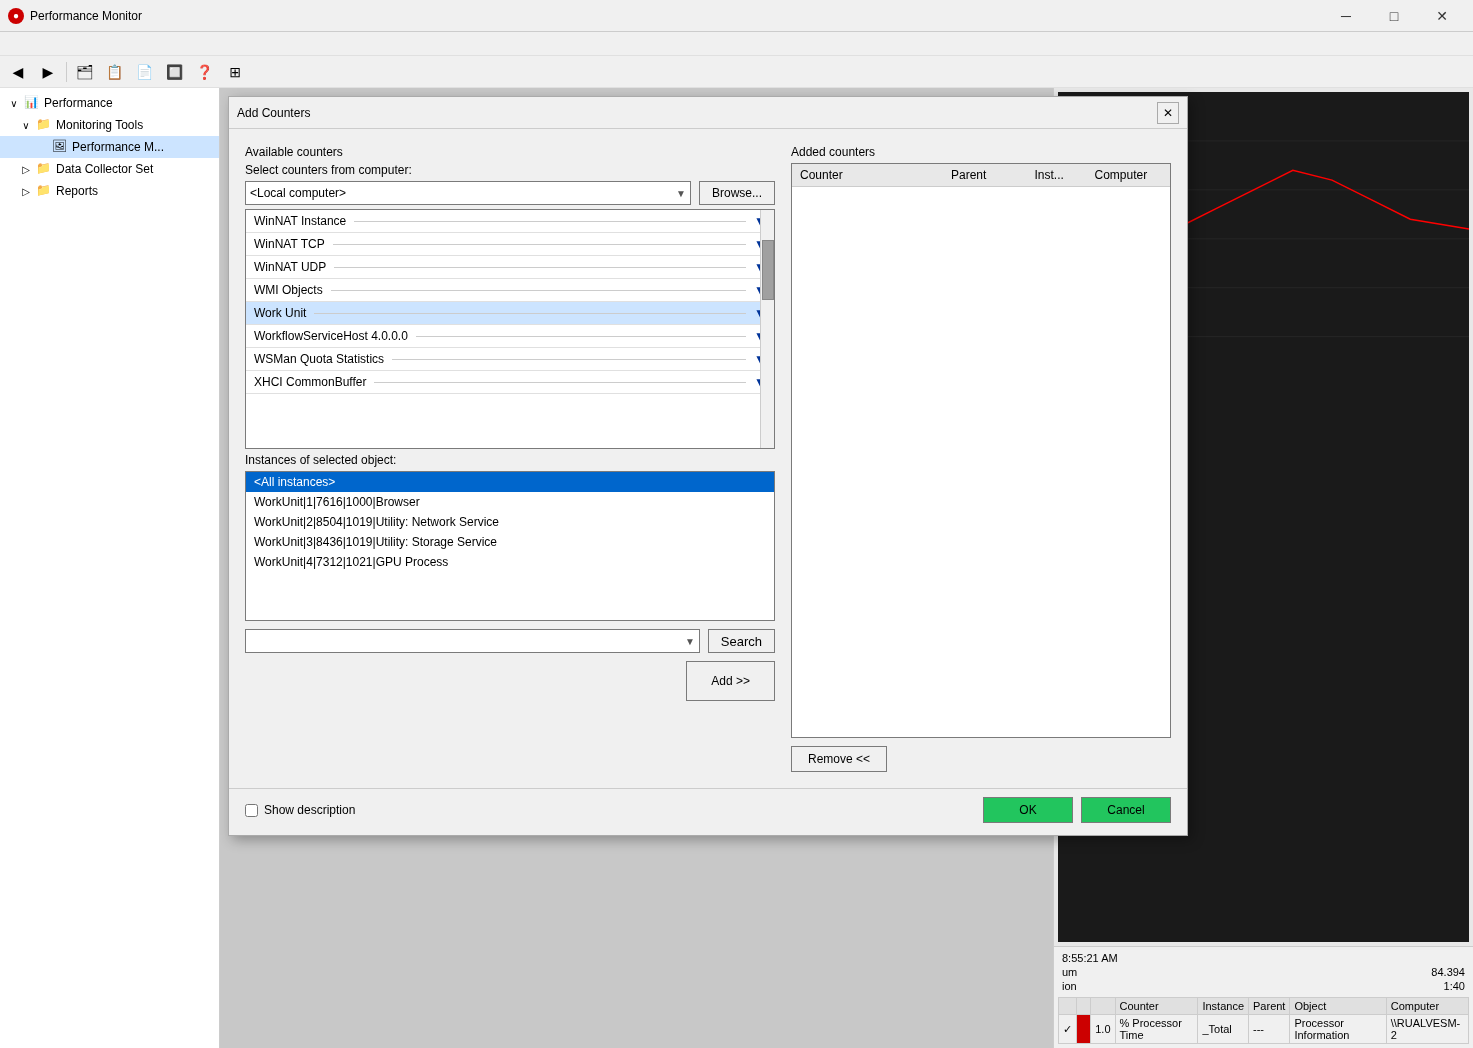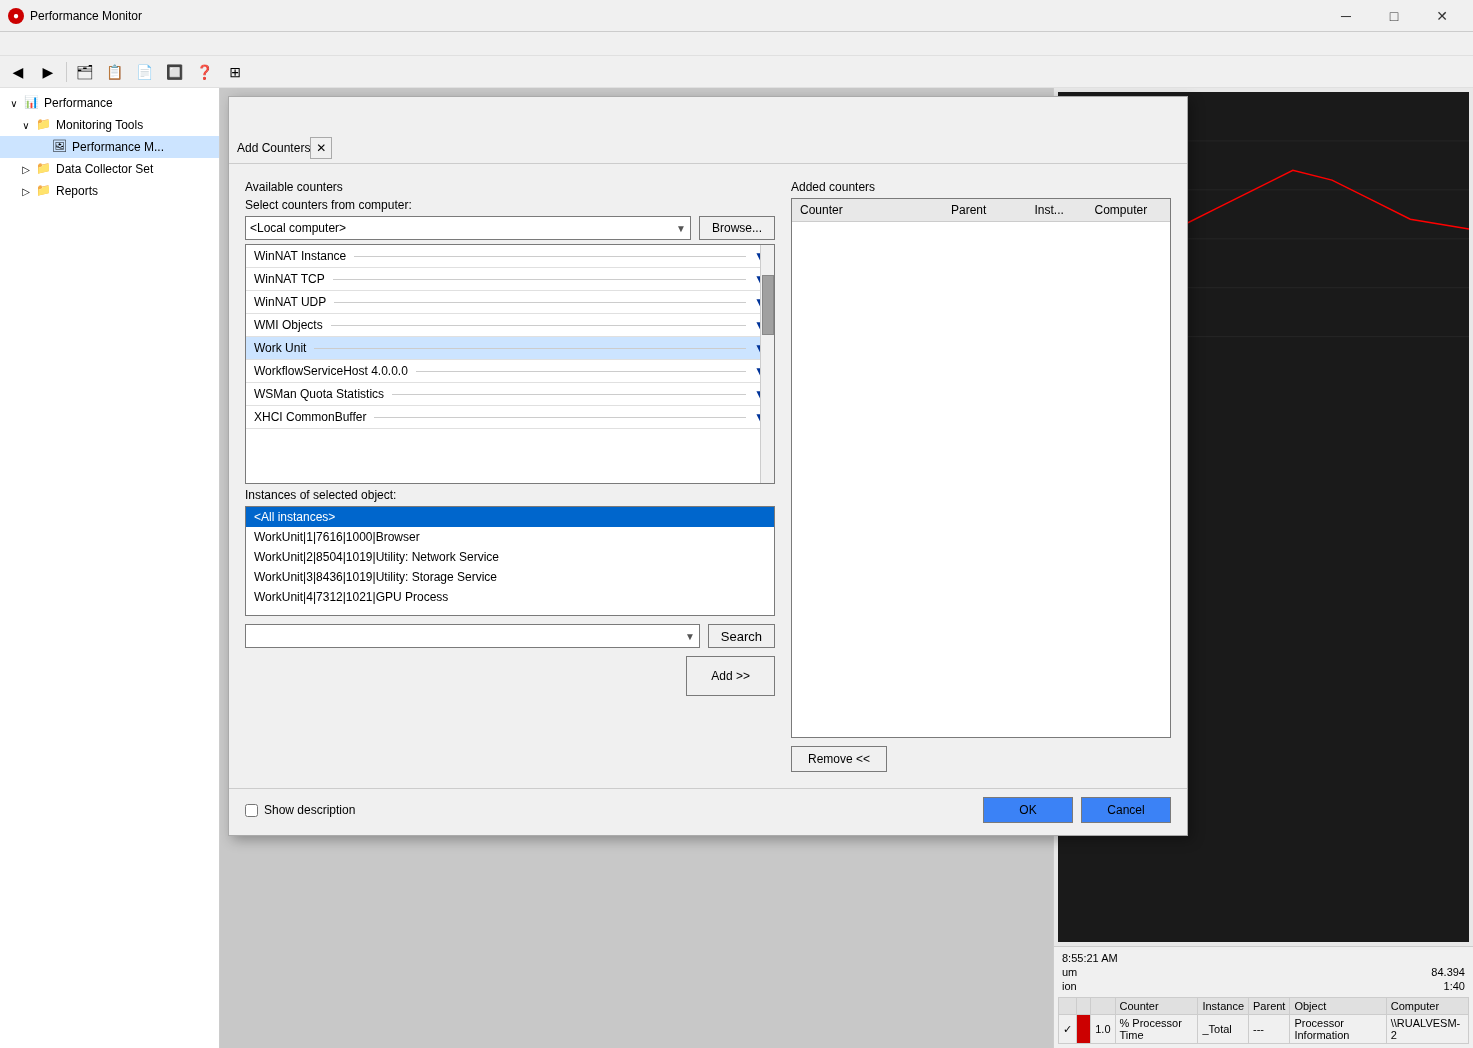--- a/index.html
+++ b/index.html
@@ -167,22 +167,22 @@
       display: flex;
       flex-direction: column;
       position: relative;
     }
     .dialog-title-bar {
       height: 32px;
       background: #f0f0f0;
       border-bottom: 1px solid #ccc;
       display: flex;
       align-items: center;
+      justify-content: space-between;
       padding: 0 8px;
-      margin-top: 35px;
     }
     .dialog-title {
       font-size: 12px;
       font-weight: normal;
       color: #000;
     }
     .dialog-close-btn {
       width: 22px; height: 22px;
       background: #f0f0f0;
       border: 1px solid #aaa;
@@ -297,21 +297,21 @@
     }
 
     
     .instances-section {
       display: flex;
       flex-direction: column;
     }
     .instances-list {
       border: 1px solid #7a7a7a;
       background: white;
-      height: 110px;
+      height: 150px;
       overflow-y: auto;
     }
     .instances-item {
       padding: 3px 8px;
       cursor: pointer;
       font-size: 12px;
     }
     .instances-item.selected {
       background: #0066cc;
       color: white;
@@ -413,21 +413,21 @@
       align-items: center;
       gap: 6px;
     }
     .dialog-ok-cancel {
       display: flex;
       gap: 8px;
     }
     .ok-btn, .cancel-btn {
       width: 90px;
       height: 26px;
-      background: #3b82f6;
+      background: #22c55e;
       border: 1px solid #7a7a7a;
       cursor: pointer;
       font-size: 12px;
     }
 
     
     .bg-panel {
       position: absolute;
       top: 0; right: 0;
       width: 420px;

